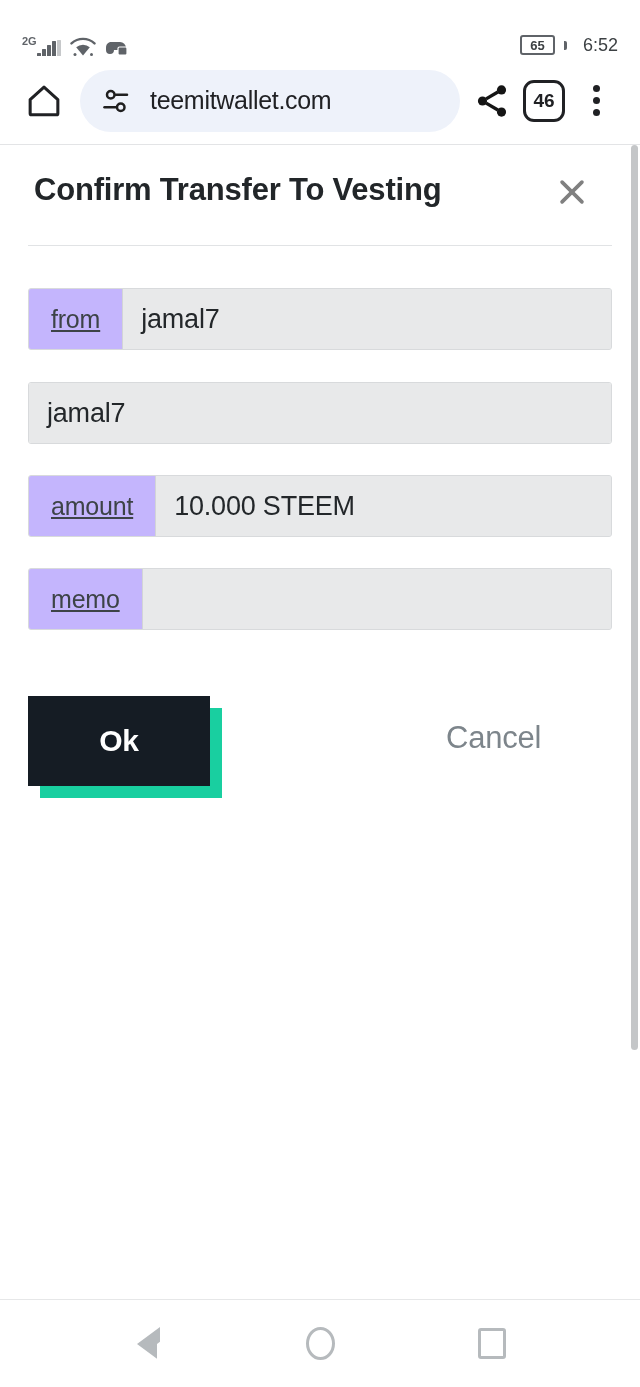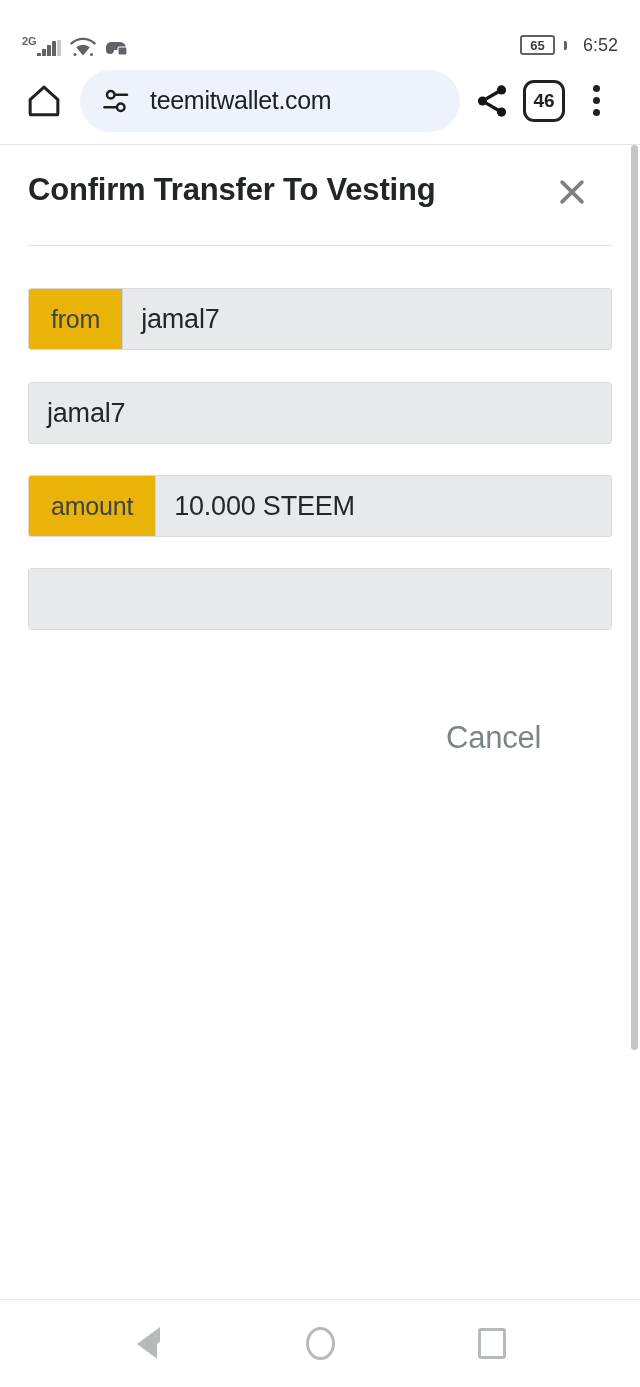--- a/index.html
+++ b/index.html
@@ -71,43 +71,44 @@
   .chrome-sep {
     position: absolute; top: 144px; left: 0; width: 640px; height: 1px; background: #e3e4e6;
   }
 
   
   .page {
     position: absolute; top: 145px; left: 0; width: 640px; height: 1155px;
     background: #ffffff;
   }
   .dialog-title {
-    position: absolute; left: 28px; top: 27px;
+    position: absolute; left: 34px; top: 27px;
     font-size: 31px; font-weight: 700; color: #222629; letter-spacing: -0.2px;
   }
   .close-x {
     position: absolute; right: 46px; top: 25px;
     width: 44px; height: 44px; display: flex; align-items: center; justify-content: center;
     cursor: pointer;
   }
   .hr {
     position: absolute; left: 28px; top: 100px; width: 584px; height: 1px; background: #e1e3e5;
   }
 
   .field {
     position: absolute; left: 28px; width: 584px; height: 62px;
     display: flex; align-items: stretch;
     border: 1px solid #d8dadc; border-radius: 3px; overflow: hidden;
     background: #e8e9ea;
   }
   .field .lbl {
     display: flex; align-items: center; justify-content: center;
-    background: #eab308; border-right: 1px solid #d2d4d6;
+    background: #c4b5fd; border-right: 1px solid #d2d4d6;
     font-size: 25px; color: #3d4347; padding: 0 22px; white-space: nowrap;
     letter-spacing: -0.2px;
+    text-decoration: underline;
   }
   .field .val {
     flex: 1 1 auto; display: flex; align-items: center;
     background: #e8e9ea; padding: 0 18px;
     font-size: 27px; color: #23272a; letter-spacing: -0.2px;
   }
   #f-from { top: 143px; }
   #f-to   { top: 237px; }
   #f-amt  { top: 330px; }
   #f-memo { top: 423px; }
@@ -252,23 +253,28 @@
     <div class="field" id="f-to">
       <span class="val">jamal7</span>
     </div>
 
     <div class="field" id="f-amt">
       <span class="lbl">amount</span>
       <span class="val">10.000 STEEM</span>
     </div>
 
     <div class="field" id="f-memo">
+      <span class="lbl">memo</span>
       <span class="val"></span>
     </div>
 
+    <div class="btn-ok-wrap">
+      <div class="btn-ok-shadow"></div>
+      <button class="btn-ok">Ok</button>
+    </div>
 
     <button class="btn-cancel">Cancel</button>
   </div>
 
   <div class="scrollbar-track">
     <div class="scrollbar-thumb"></div>
   </div>
 
   <div class="navbar-sep"></div>
   <div class="navbar">

